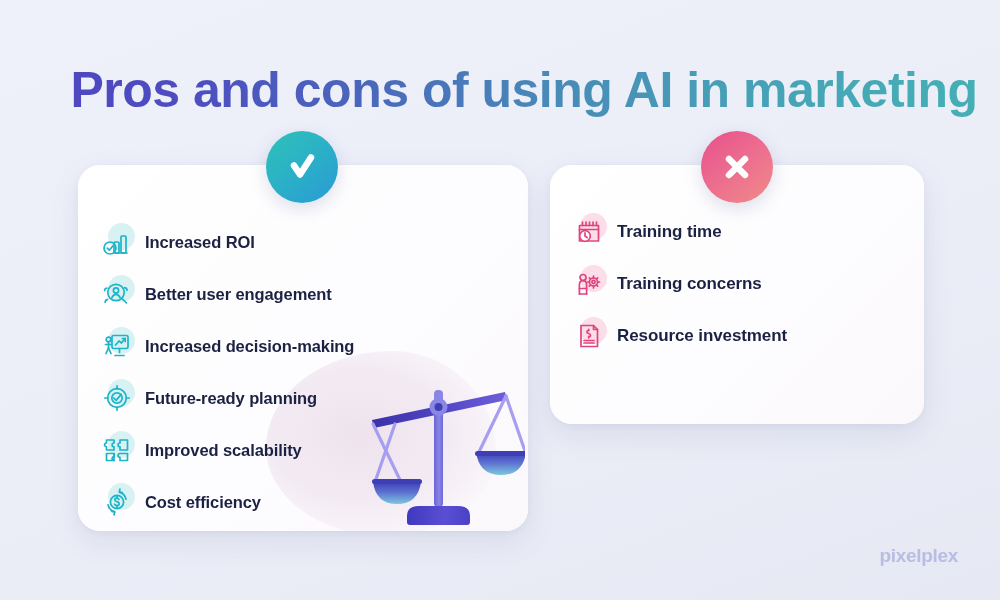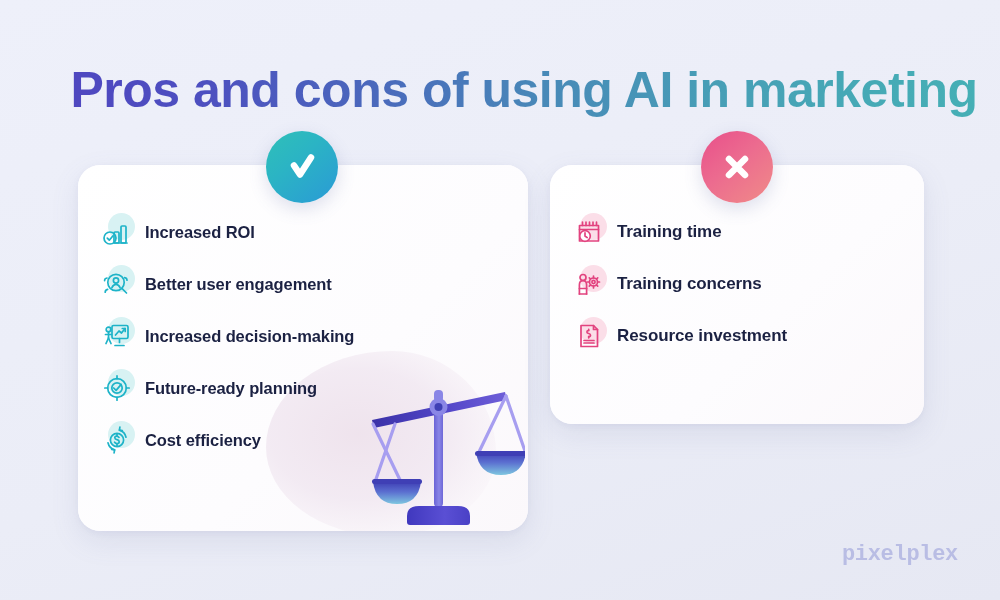--- a/index.html
+++ b/index.html
@@ -91,21 +91,21 @@
     background: linear-gradient(140deg, #2fc0b8 0%, #2bb4c4 40%, #2a9ad6 100%);
   }
   .badge-x {
     left: 701px; top: 131px;
     background: linear-gradient(140deg, #e84f8a 0%, #ec6b8f 45%, #f08b88 100%);
   }
   .badge svg { display: block; }
 
   
   .list { position: absolute; }
-  .list-pros { left: 98px; top: 206px; }
+  .list-pros { left: 98px; top: 216px; }
   .list-cons { left: 570px; top: 206px; }
 
   .list-item {
     display: flex;
     align-items: center;
     height: 52px;
   }
   .item-icon {
     position: relative;
     width: 38px;
@@ -144,25 +144,25 @@
     top: 380px;
     width: 170px;
     height: 152px;
   }
 
   
   .logo {
     position: absolute;
     right: 42px;
     bottom: 33px;
-    font-size: 22px;
+    font-size: 19px;
     font-weight: 700;
     letter-spacing: -0.3px;
     color: #b9bde4;
-    font-family: Liberation Mono, monospace;
+    font-family: Liberation Sans, sans-serif;
   }
 </style>
 </head>
 <body>
 
 <div class="stage">
 
   <div class="title">Pros and cons of using AI in marketing</div>
 
   <div class="card card-pros">
@@ -288,20 +288,33 @@
           <path d="M11.7 15 L14.1 17.4 L19.2 11.4"></path>
           <path d="M15 2.8 v3"></path>
           <path d="M15 24.2 v3"></path>
           <path d="M2.8 15 h3"></path>
           <path d="M24.2 15 h3"></path>
         </svg>
       </span>
       <span class="item-label">Future-ready planning</span>
     </div>
 
+    <div class="list-item">
+      <span class="item-icon">
+        <span class="disc"></span>
+        <svg width="30" height="30" viewBox="0 0 30 30" fill="none" stroke="#1db3c8" stroke-width="1.7" stroke-linecap="round" stroke-linejoin="round">
+          <path d="M4.5 5 h7.5 v3 a1.9 1.9 0 1 0 0 3.8 v3.2 h-7.5 v-3.2 a1.9 1.9 0 1 1 0 -3.8 z"></path>
+          <path d="M18 5 h7.5 v10 h-7.5 v-3.2 a1.9 1.9 0 1 1 0 -3.8 z"></path>
+          <path d="M4.5 18.5 h7.5 v7 h-7.5 z"></path>
+          <path d="M18 18.5 h7.5 v7 h-7.5 v-3.2 a1.9 1.9 0 1 1 0 -3.8 z"></path>
+          <path d="M12 18.5 v3 a1.9 1.9 0 1 0 0 3.8"></path>
+        </svg>
+      </span>
+      <span class="item-label">Improved scalability</span>
+    </div>
 
     <div class="list-item">
       <span class="item-icon">
         <span class="disc"></span>
         <svg width="30" height="30" viewBox="0 0 30 30" fill="none" stroke="#1db3c8" stroke-width="1.7" stroke-linecap="round" stroke-linejoin="round">
           <circle cx="15" cy="15" r="6.6"></circle>
           <path d="M17 12.4 q-0.9 -1.3 -2.4 -1.3 q-1.8 0 -1.8 1.7 q0 1.5 2.2 1.9 q2.2 0.5 2.2 2.1 q0 1.8 -2.1 1.8 q-1.6 0 -2.5 -1.4"></path>
           <path d="M15 9.3 v1.8"></path>
           <path d="M15 18.9 v1.8"></path>
           <path d="M24 12.2 a9.6 9.6 0 0 0 -6.6 -7.1"></path>

